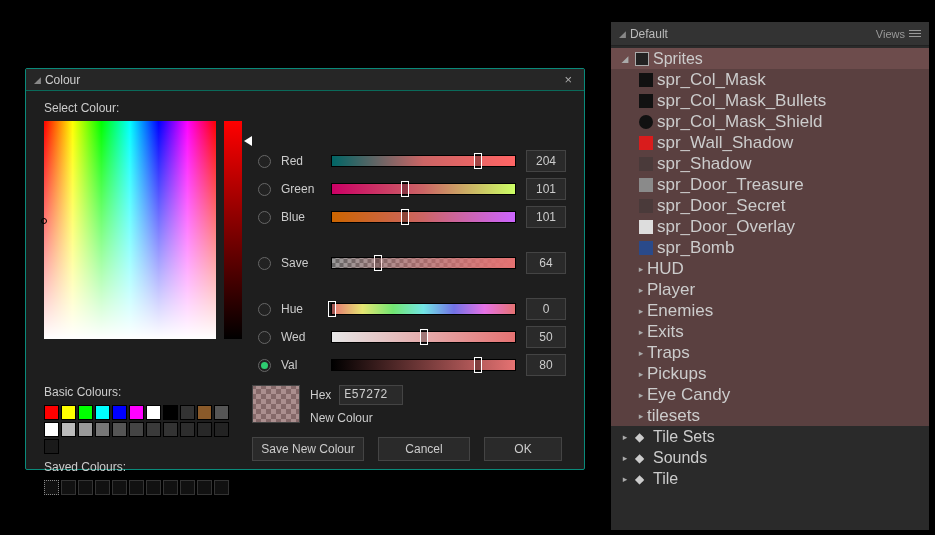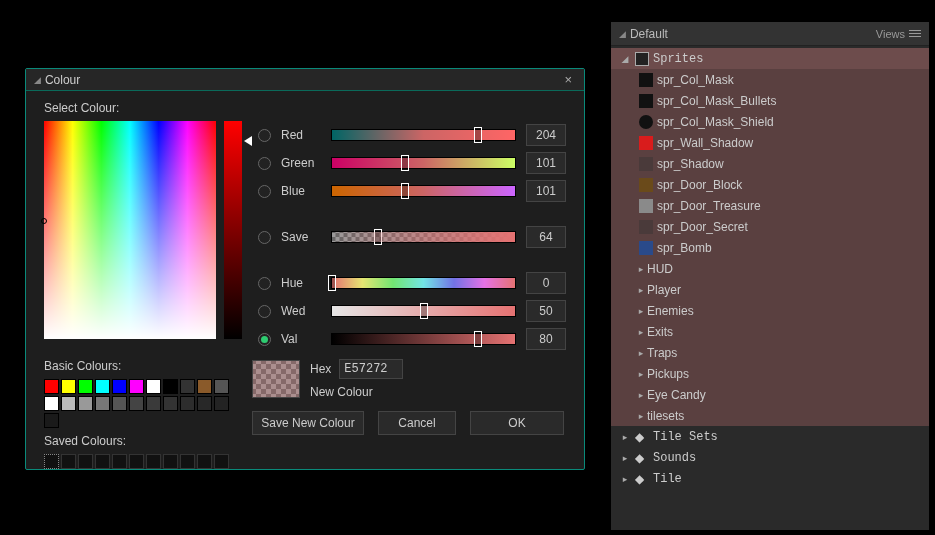--- a/index.html
+++ b/index.html
@@ -14,22 +14,22 @@
 .menu-lines { display: inline-flex; flex-direction: column; gap: 2px; }
 .menu-lines span { display: block; width: 12px; height: 1px; background: #999; }
 
 .tree { padding: 2px 0; }
 .tree-row { display: flex; align-items: center; height: 21px; padding-left: 8px; cursor: pointer; }
 .tree-row.selected { background: #6d4c4c; }
 .tree-row.open-group { background: #5a4040; }
 .exp { width: 12px; font-size: 9px; color: #aaa; text-align: center; }
 .folder-icon { width: 14px; height: 14px; border: 1px solid #aaa; background: #222; margin: 0 4px; }
 .sprite-icon { width: 14px; height: 14px; margin: 0 4px; }
-.tree-label { color: #ccc; font-size: 12px; }
-.mono { font-family: Liberation Mono, monospace; font-size: 12px; }
+.tree-label { color: #ccc; font-size: 17px; }
+.mono { font-family: Liberation Sans, sans-serif; font-size: 16px; }
 .indent1 { padding-left: 24px; }
 
 
 .dialog { position: absolute; left: 25px; top: 68px; width: 560px; height: 402px; background: #1e1e1e; border: 1px solid #0a8a7a; border-radius: 2px; box-shadow: 0 0 8px rgba(0,0,0,0.8); }
 .dialog-title { display: flex; align-items: center; height: 22px; background: #262626; padding: 0 8px; border-bottom: 1px solid #0a6a5a; }
 .dialog-title .t-arrow { font-size: 9px; color: #888; margin-right: 4px; }
 .dialog-title .t-text { flex: 1; color: #ccc; font-size: 12px; }
 .dialog-title .close { color: #aaa; font-size: 13px; cursor: pointer; padding: 0 4px; }
 .dialog-body { padding: 10px 18px; }
 .section-label { color: #ccc; font-size: 12px; margin-bottom: 6px; }
@@ -37,21 +37,21 @@
 .picker-row { display: flex; gap: 8px; }
 .spectrum { width: 172px; height: 218px; position: relative; background:
   linear-gradient(to bottom, rgba(255,255,255,0) 0%, rgba(255,255,255,1) 100%),
   linear-gradient(to right, #ff0000, #ffff00, #00ff00, #00ffff, #0000ff, #ff00ff, #ff0000);
 }
 .crosshair { position: absolute; left: 0px; top: 100px; width: 6px; height: 6px; border: 1px solid #000; border-radius: 50%; transform: translate(-50%,-50%); }
 
 .value-bar { width: 18px; height: 218px; background: linear-gradient(to bottom, #ff0000, #000); position: relative; }
 .value-bar .marker { position: absolute; right: -10px; top: 15px; width: 0; height: 0; border-top: 5px solid transparent; border-bottom: 5px solid transparent; border-right: 8px solid #fff; }
 
-.sliders { flex: 1; margin-left: 8px; }
+.sliders { flex: 1; margin-left: 8px; margin-top: 26px; }
 .slider-row { display: flex; align-items: center; height: 28px; gap: 10px; }
 .slider-row.gap { margin-top: 18px; }
 .radio { width: 13px; height: 13px; border: 1px solid #666; border-radius: 50%; background: #222; cursor: pointer; display: flex; align-items: center; justify-content: center; }
 .radio.on::after { content: ''; width: 7px; height: 7px; border-radius: 50%; background: #2ecc71; }
 .chan-label { width: 40px; color: #ccc; font-size: 12px; }
 .gradient-bar { flex: 1; height: 12px; position: relative; border: 1px solid #000; cursor: pointer; }
 .gradient-bar .thumb { position: absolute; top: -3px; width: 8px; height: 16px; border: 1px solid #fff; background: rgba(0,0,0,0.3); transform: translateX(-50%); }
 .num-input { width: 40px; height: 22px; background: #2a2a2a; border: 1px solid #444; color: #ccc; text-align: center; font-size: 12px; }
 
 .g-red { background: linear-gradient(to right, #006565, #cc6565, #ff6565); }
@@ -66,31 +66,31 @@
 .bottom-row { display: flex; gap: 14px; margin-top: 6px; }
 .left-col { width: 194px; }
 .swatch-grid { display: flex; flex-wrap: wrap; gap: 2px; margin-top: 4px; }
 .swatch { width: 15px; height: 15px; border: 1px solid #000; cursor: pointer; }
 .saved-label { margin-top: 6px; }
 .saved-grid { display: flex; gap: 2px; margin-top: 4px; }
 .saved-swatch { width: 15px; height: 15px; background: #111; border: 1px solid #333; cursor: pointer; }
 .saved-swatch.dotted { border: 1px dotted #888; }
 
 .right-col { flex: 1; }
-.preview-row { display: flex; align-items: center; gap: 10px; }
+.preview-row { display: flex; align-items: flex-start; gap: 10px; }
 .preview-color { width: 48px; height: 38px; background: repeating-conic-gradient(#666 0% 25%, #999 0% 50%) 50% / 10px 10px; position: relative; border: 1px solid #444; }
 .preview-color::after { content:''; position:absolute; inset:0; background: rgba(229,114,114,0.25); }
 .hex-row { display: flex; align-items: center; gap: 8px; margin-bottom: 6px; }
 .hex-input { width: 64px; height: 20px; background: #2a2a2a; border: 1px solid #444; color: #ccc; padding: 0 4px; font-size: 12px; font-family: "Courier New", monospace; }
 
 .button-row { display: flex; gap: 14px; margin-top: 12px; }
 .btn { height: 24px; background: #2a2a2a; border: 1px solid #444; color: #ccc; font-size: 12px; cursor: pointer; display: flex; align-items: center; justify-content: center; }
 .btn-save { width: 112px; }
-.btn-cancel { width: 78px; }
-.btn-ok { width: 94px; }
+.btn-cancel { width: 92px; }
+.btn-ok { width: 78px; }
 </style>
 </head>
 <body>
 
 <div class="tree-panel">
   <div class="tree-header">
     <span class="arrow">◢</span>
     <span class="title">Default</span>
     <span class="views">
       <span>Views</span>
@@ -122,30 +122,30 @@
         </div>
         <div class="tree-row open-group indent1">
           <div class="sprite-icon" style="background: rgb(217, 28, 28);"></div>
           <span class="tree-label">spr_Wall_Shadow</span>
         </div>
         <div class="tree-row open-group indent1">
           <div class="sprite-icon" style="background: rgb(74, 58, 58);"></div>
           <span class="tree-label">spr_Shadow</span>
         </div>
         <div class="tree-row open-group indent1">
-          <div class="sprite-icon" style="background: rgb(106, 74, 26);"></div>
-          <span class="tree-label">spr_Door_Block</span>
-        </div>
-        <div class="tree-row open-group indent1">
           <div class="sprite-icon" style="background: rgb(138, 138, 138);"></div>
           <span class="tree-label">spr_Door_Treasure</span>
         </div>
         <div class="tree-row open-group indent1">
           <div class="sprite-icon" style="background: rgb(74, 58, 58);"></div>
           <span class="tree-label">spr_Door_Secret</span>
+        </div>
+        <div class="tree-row open-group indent1">
+          <div class="sprite-icon" style="background: rgb(221, 221, 221);"></div>
+          <span class="tree-label">spr_Door_Overlay</span>
         </div>
         <div class="tree-row open-group indent1">
           <div class="sprite-icon" style="background: rgb(42, 74, 138);"></div>
           <span class="tree-label">spr_Bomb</span>
         </div>
       </div>
     <div id="folder-rows">
         <div class="tree-row open-group indent1">
           <span class="exp">▸</span>
           <span class="tree-label">HUD</span>

